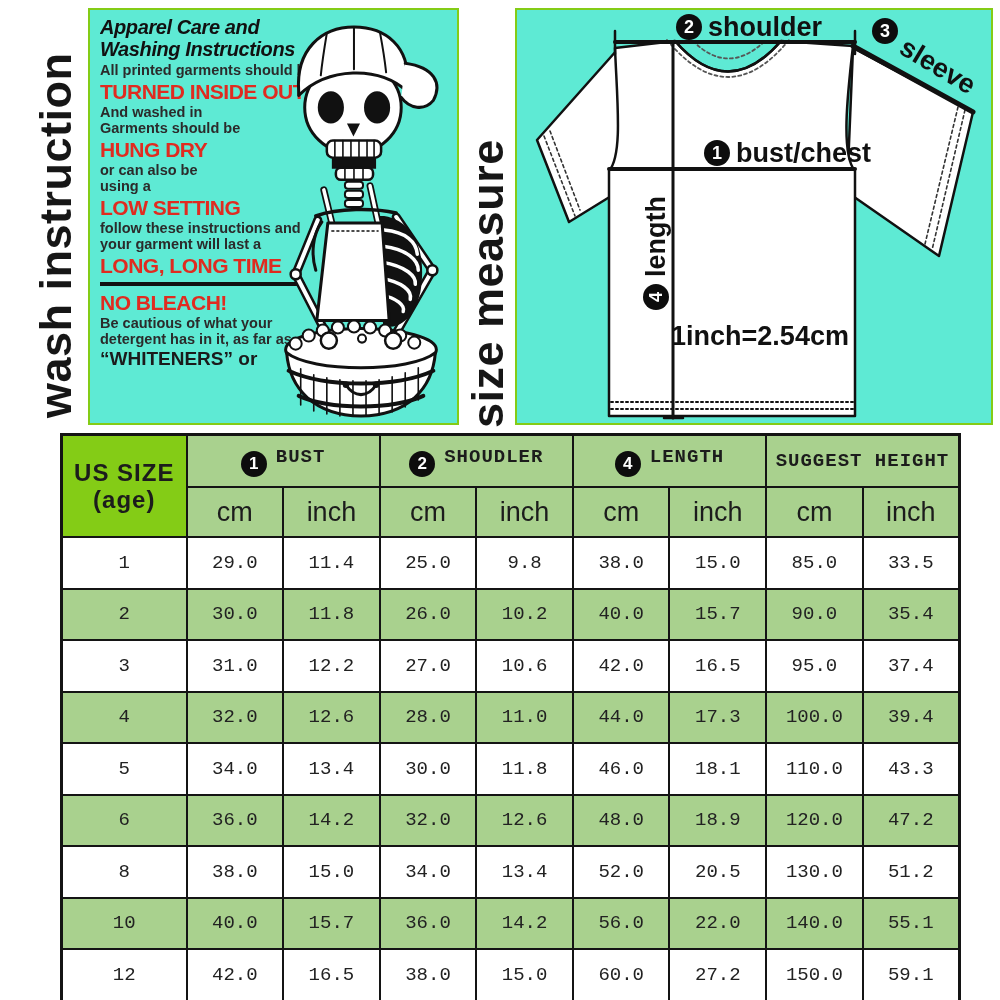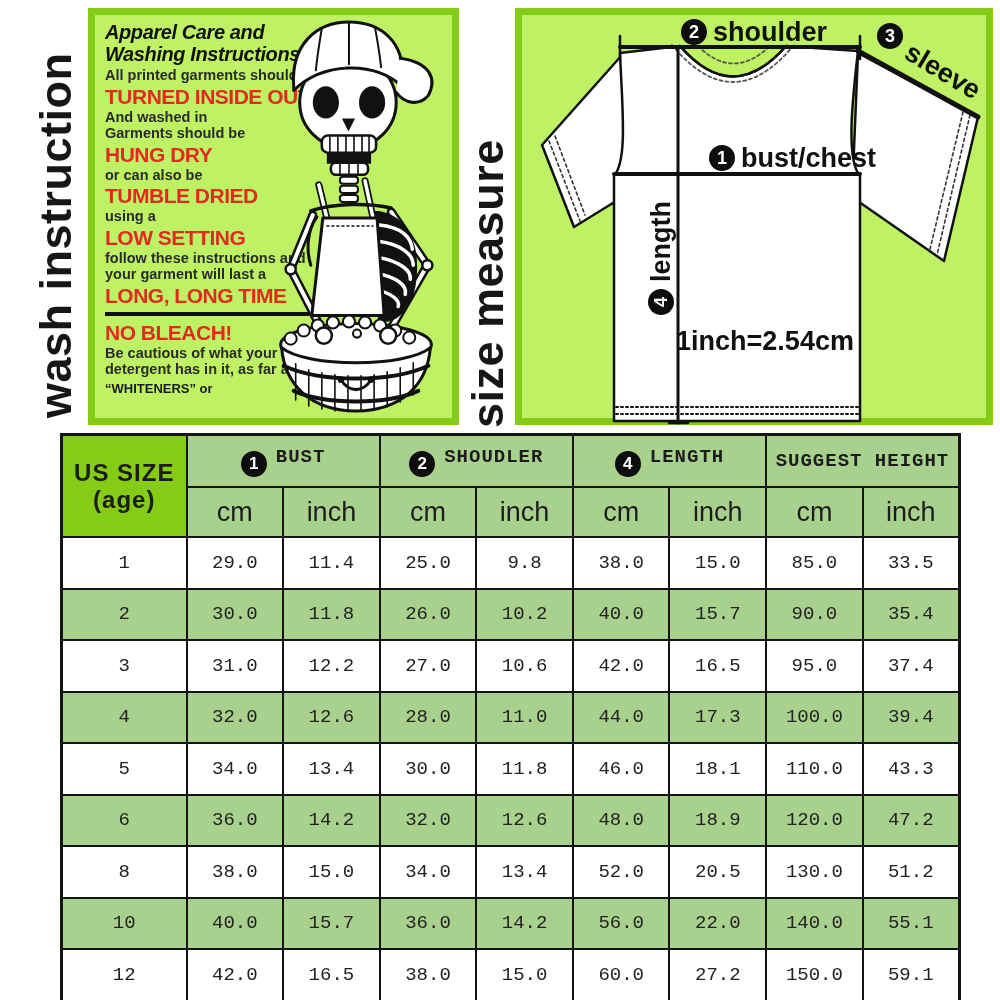--- a/index.html
+++ b/index.html
@@ -4,31 +4,31 @@
 <style>
   html,body{margin:0;padding:0;background:#fff;}
   .page{position:relative;width:1000px;height:1000px;background:#fff;overflow:hidden;
         font-family:"Liberation Sans",sans-serif;}
 
   
   .side-label{position:absolute;transform-origin:0 0;transform:rotate(-90deg);
     font-weight:600;font-size:45px;letter-spacing:0.5px;color:#161616;white-space:nowrap;}
 
   
-  .panel{position:absolute;top:8px;height:417px;border:7px solid #84cc16;background:#bef264;box-sizing:border-box;}
+  .panel{position:absolute;top:8px;height:417px;border:2px solid #84cc16;background:#5eead4;box-sizing:border-box;}
   .wash-panel{left:88px;width:371px;}
   .size-panel{left:515px;width:478px;}
 
   
   .wash-text{position:absolute;left:10px;top:6px;width:218px;overflow:hidden;height:402px;}
   .wash-title{font-style:italic;font-weight:bold;font-size:20px;line-height:22px;color:#111;
               letter-spacing:-0.4px;margin-bottom:2px;}
   .w-small{font-weight:bold;font-size:14.5px;line-height:16.5px;color:#2b2b2b;white-space:nowrap;}
   .w-red{font-weight:bold;font-size:21px;line-height:25px;color:#e02b20;letter-spacing:-0.5px;white-space:nowrap;}
-  .w-big{font-weight:bold;font-size:13px;line-height:22px;color:#1b1b1b;white-space:nowrap;}
+  .w-big{font-weight:bold;font-size:19px;line-height:22px;color:#1b1b1b;white-space:nowrap;}
   .w-rule{border:none;border-top:4px solid #111;margin:4px 0;width:205px;}
 
   .skeleton-art{position:absolute;right:0px;bottom:4px;}
 
   
   table.size-table{position:absolute;left:60px;top:433px;width:898px;border-collapse:collapse;
     table-layout:fixed;background:#fff;}
   table.size-table th,table.size-table td{border:2px solid #141414;text-align:center;vertical-align:middle;padding:0;}
   table.size-table{border:3px solid #141414;}
   th.group{height:50px;background:#a9d18e;font-family:"Liberation Mono",monospace;
@@ -61,21 +61,20 @@
         <span>Apparel Care and</span><br>
         <span>Washing Instructions</span>
       </div>
       <div id="wash-lines">
           <div class="w-small">All printed garments should be</div>
           <div class="w-red">TURNED INSIDE OUT</div>
           <div class="w-small">And washed in</div>
           <div class="w-small">Garments should be</div>
           <div class="w-red">HUNG DRY</div>
           <div class="w-small">or can also be</div>
-          <div class="w-red">TUMBLE DRIED</div>
           <div class="w-small">using a</div>
           <div class="w-red">LOW SETTING</div>
           <div class="w-small">follow these instructions and</div>
           <div class="w-small">your garment will last a</div>
           <div class="w-red">LONG, LONG TIME</div>
           <div class="w-rule"></div>
           <div class="w-red">NO BLEACH!</div>
           <div class="w-small">Be cautious of what your</div>
           <div class="w-small">detergent has in it, as far as</div>
           <div class="w-big">“WHITENERS” or</div>

